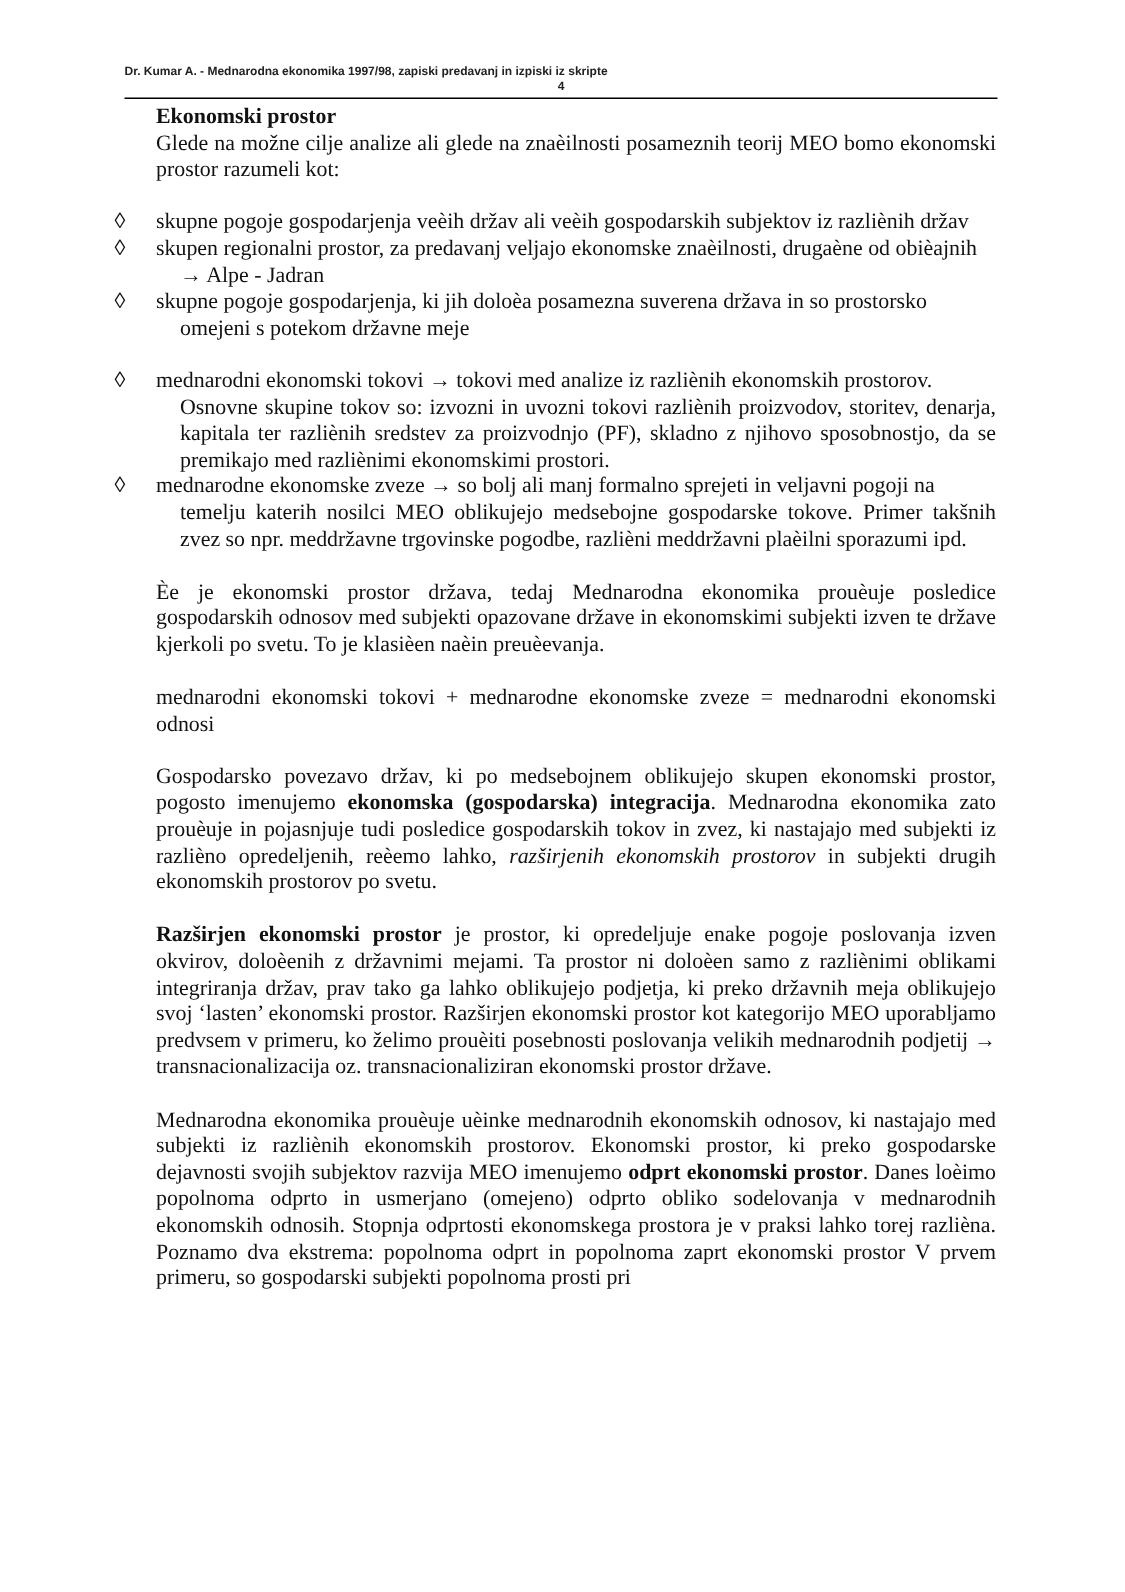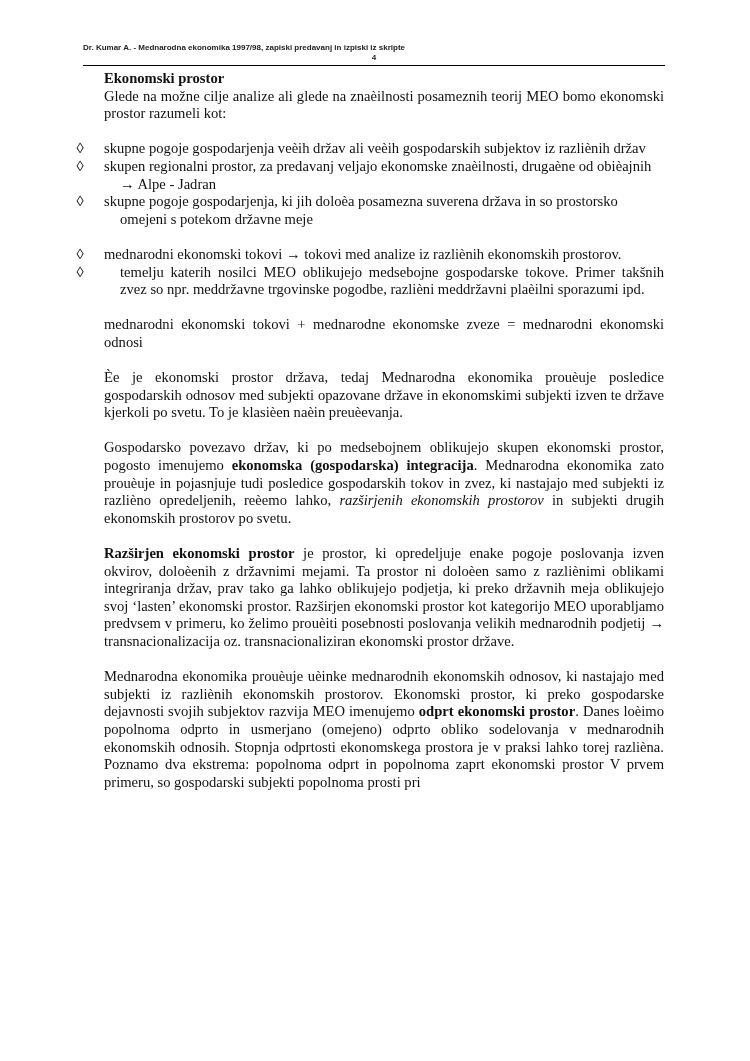--- a/index.html
+++ b/index.html
@@ -47,28 +47,30 @@
       <span class="txt">skupne pogoje gospodarjenja, ki jih doloèa posamezna suverena država in so prostorsko</span>
       <span class="cont">omejeni s potekom državne meje</span>
     </li>
   </ul>
 
 
   <ul class="bullets">
     <li>
       <span class="diamond">◊</span>
       <span class="txt">mednarodni ekonomski tokovi → tokovi med analize iz razliènih ekonomskih prostorov.</span>
+      <span class="cont">Osnovne skupine tokov so: izvozni in uvozni tokovi razliènih proizvodov, storitev, denarja, kapitala ter razliènih sredstev za proizvodnjo (PF), skladno z njihovo sposobnostjo, da se premikajo med razliènimi ekonomskimi prostori.</span>
     </li>
     <li>
       <span class="diamond">◊</span>
+      <span class="txt">mednarodne ekonomske zveze → so bolj ali manj formalno sprejeti in veljavni pogoji na</span>
       <span class="cont">temelju katerih nosilci MEO oblikujejo medsebojne gospodarske tokove. Primer takšnih zvez so npr. meddržavne trgovinske pogodbe, razlièni meddržavni plaèilni sporazumi ipd.</span>
     </li>
   </ul>
 
+  <p class="para">Èe je ekonomski prostor država, tedaj Mednarodna ekonomika prouèuje posledice gospodarskih odnosov med subjekti opazovane države in ekonomskimi subjekti izven te države kjerkoli po svetu. To je klasièen naèin preuèevanja.</p>
   <p class="para">mednarodni ekonomski tokovi + mednarodne ekonomske zveze = mednarodni ekonomski odnosi</p>
-  <p class="para">Èe je ekonomski prostor država, tedaj Mednarodna ekonomika prouèuje posledice gospodarskih odnosov med subjekti opazovane države in ekonomskimi subjekti izven te države kjerkoli po svetu. To je klasièen naèin preuèevanja.</p>
 
   <p class="para"><span>Gospodarsko povezavo držav, ki po medsebojnem oblikujejo skupen ekonomski prostor, pogosto imenujemo </span><span class="b">ekonomska (gospodarska) integracija</span><span>. Mednarodna ekonomika zato prouèuje in pojasnjuje tudi posledice gospodarskih tokov in zvez, ki nastajajo med subjekti iz razlièno opredeljenih, reèemo lahko, </span><span class="i">razširjenih ekonomskih prostorov</span><span> in subjekti drugih ekonomskih prostorov po svetu.</span></p>
 
   <p class="para"><span class="b">Razširjen ekonomski prostor</span><span> je prostor, ki opredeljuje enake pogoje poslovanja izven okvirov, doloèenih z državnimi mejami. Ta prostor ni doloèen samo z razliènimi oblikami integriranja držav, prav tako ga lahko oblikujejo podjetja, ki preko državnih meja oblikujejo svoj ‘lasten’ ekonomski prostor. Razširjen ekonomski prostor kot kategorijo MEO uporabljamo predvsem v primeru, ko želimo prouèiti posebnosti poslovanja velikih mednarodnih podjetij → transnacionalizacija oz. transnacionaliziran ekonomski prostor države.</span></p>
 
   <p><span>Mednarodna ekonomika prouèuje uèinke mednarodnih ekonomskih odnosov, ki nastajajo med subjekti iz razliènih ekonomskih prostorov. Ekonomski prostor, ki preko gospodarske dejavnosti svojih subjektov razvija MEO imenujemo </span><span class="b">odprt ekonomski prostor</span><span>. Danes loèimo popolnoma odprto in usmerjano (omejeno) odprto obliko sodelovanja v mednarodnih ekonomskih odnosih. Stopnja odprtosti ekonomskega prostora je v praksi lahko torej razlièna. Poznamo dva ekstrema: popolnoma odprt in popolnoma zaprt ekonomski prostor V prvem primeru, so gospodarski subjekti popolnoma prosti pri</span></p>
 </div>
 
 </body></html>

